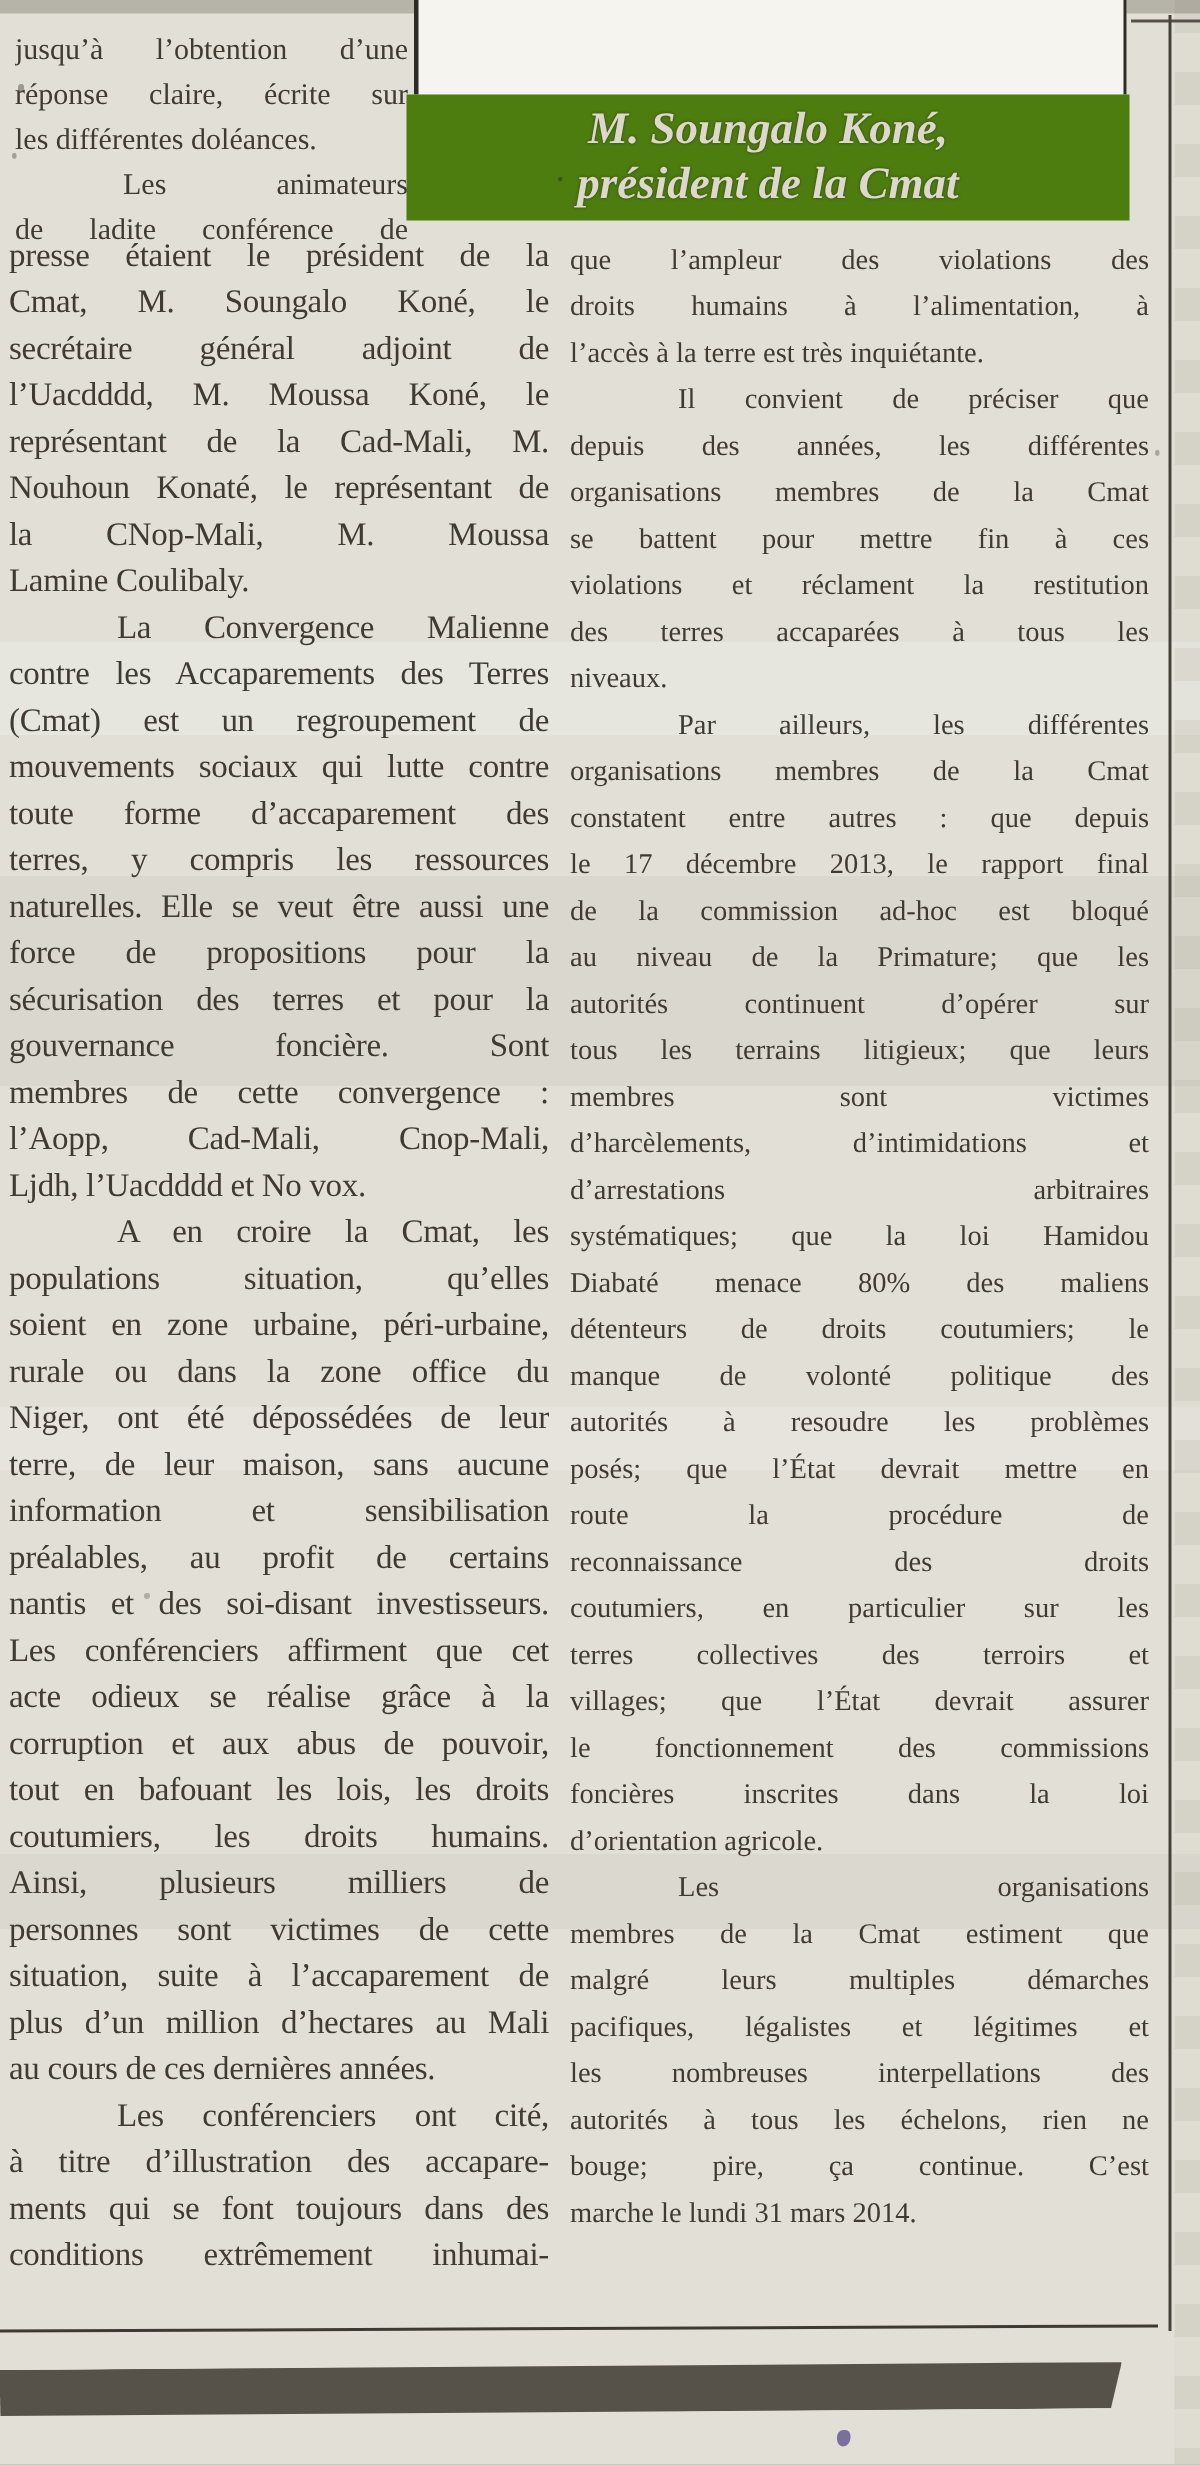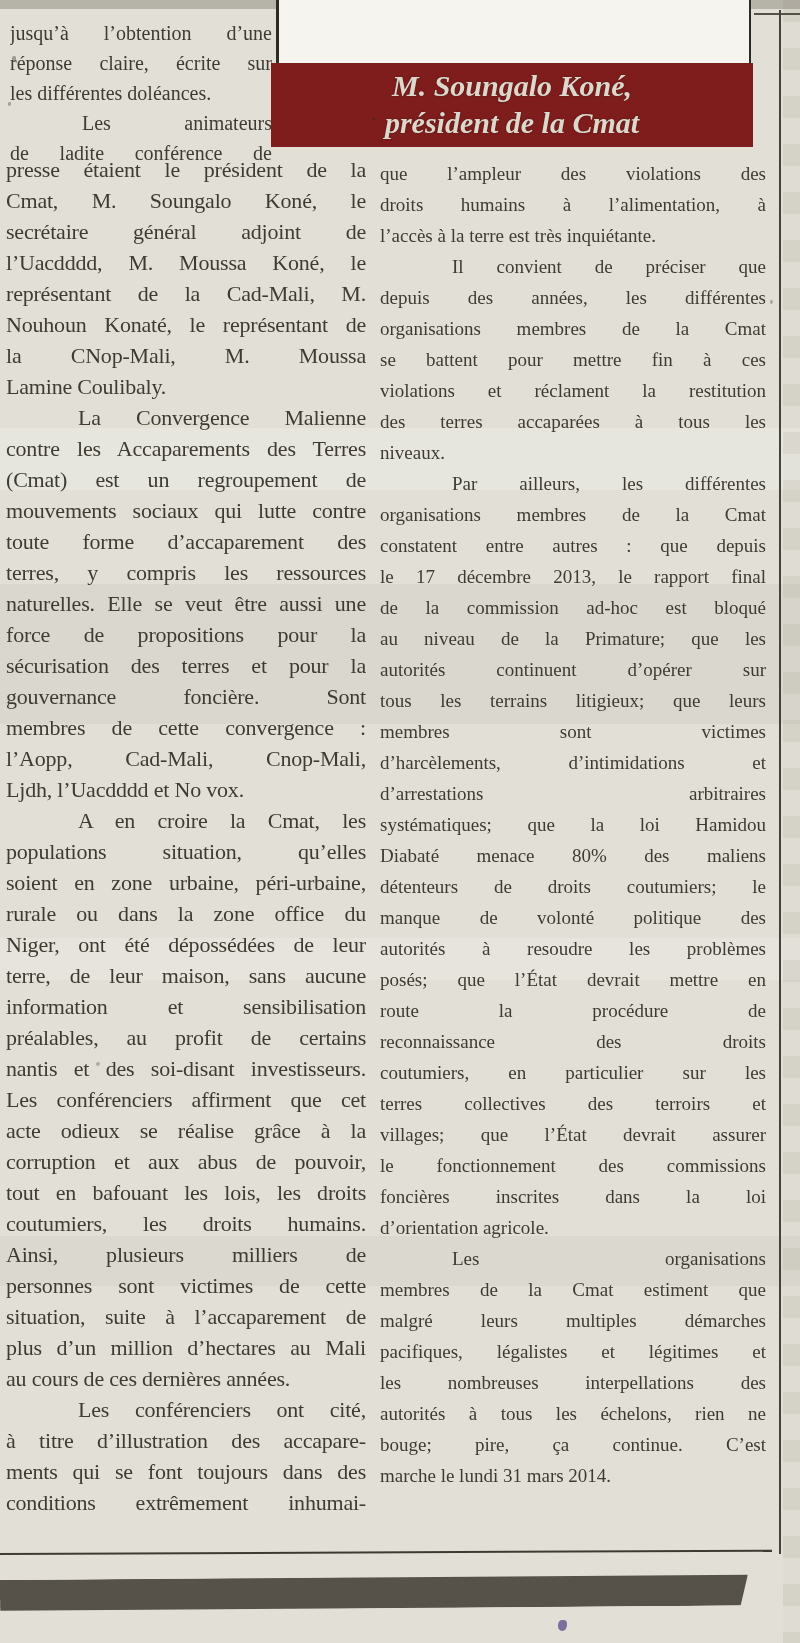--- a/index.html
+++ b/index.html
@@ -13,21 +13,21 @@
   .band0{top:0;height:9px;background:rgba(70,65,55,.28);}
   .band1{top:428px;height:62px;background:rgba(255,255,255,.20);}
   .band2{top:584px;height:140px;background:rgba(104,98,85,.06);}
   .band3{top:938px;height:42px;background:rgba(255,255,255,.15);}
   .band4{top:1236px;height:50px;background:rgba(104,98,85,.05);}
   .bleed{position:absolute;left:783px;top:0;width:17px;height:100%;pointer-events:none;
     background:repeating-linear-gradient(180deg,rgba(118,110,94,.12) 0 22px,rgba(118,110,94,.03) 22px 48px);}
   
   .photo-strip{position:absolute;left:276px;top:0;width:475px;height:63px;
     background:#f5f4ee;border-left:3px solid #2e2b25;border-right:2px solid #2e2b25;box-sizing:border-box;}
-  .caption{position:absolute;left:271px;top:63px;width:482px;height:84px;background:#7f1d1d;
+  .caption{position:absolute;left:271px;top:63px;width:482px;height:84px;background:#4d7c0f;
     color:#ddd8cb;font-weight:bold;font-style:italic;text-align:center;
     font-size:30px;line-height:37px;padding-top:4px;box-sizing:border-box;
     text-shadow:0 0 2px rgba(30,28,24,.6);}
   
   .col{position:absolute;color:#3f3b32;}
   .col .line{text-align:justify;text-align-last:justify;-moz-text-align-last:justify;overflow:hidden;}
   .col .line.indent{padding-left:72px;}
   .col .line.end{text-align-last:left;-moz-text-align-last:left;}
   .narrow{left:10px;top:4px;width:262px;font-size:20px;line-height:30px;margin-top:14px;}
   .narrow .line{max-height:30px;}

